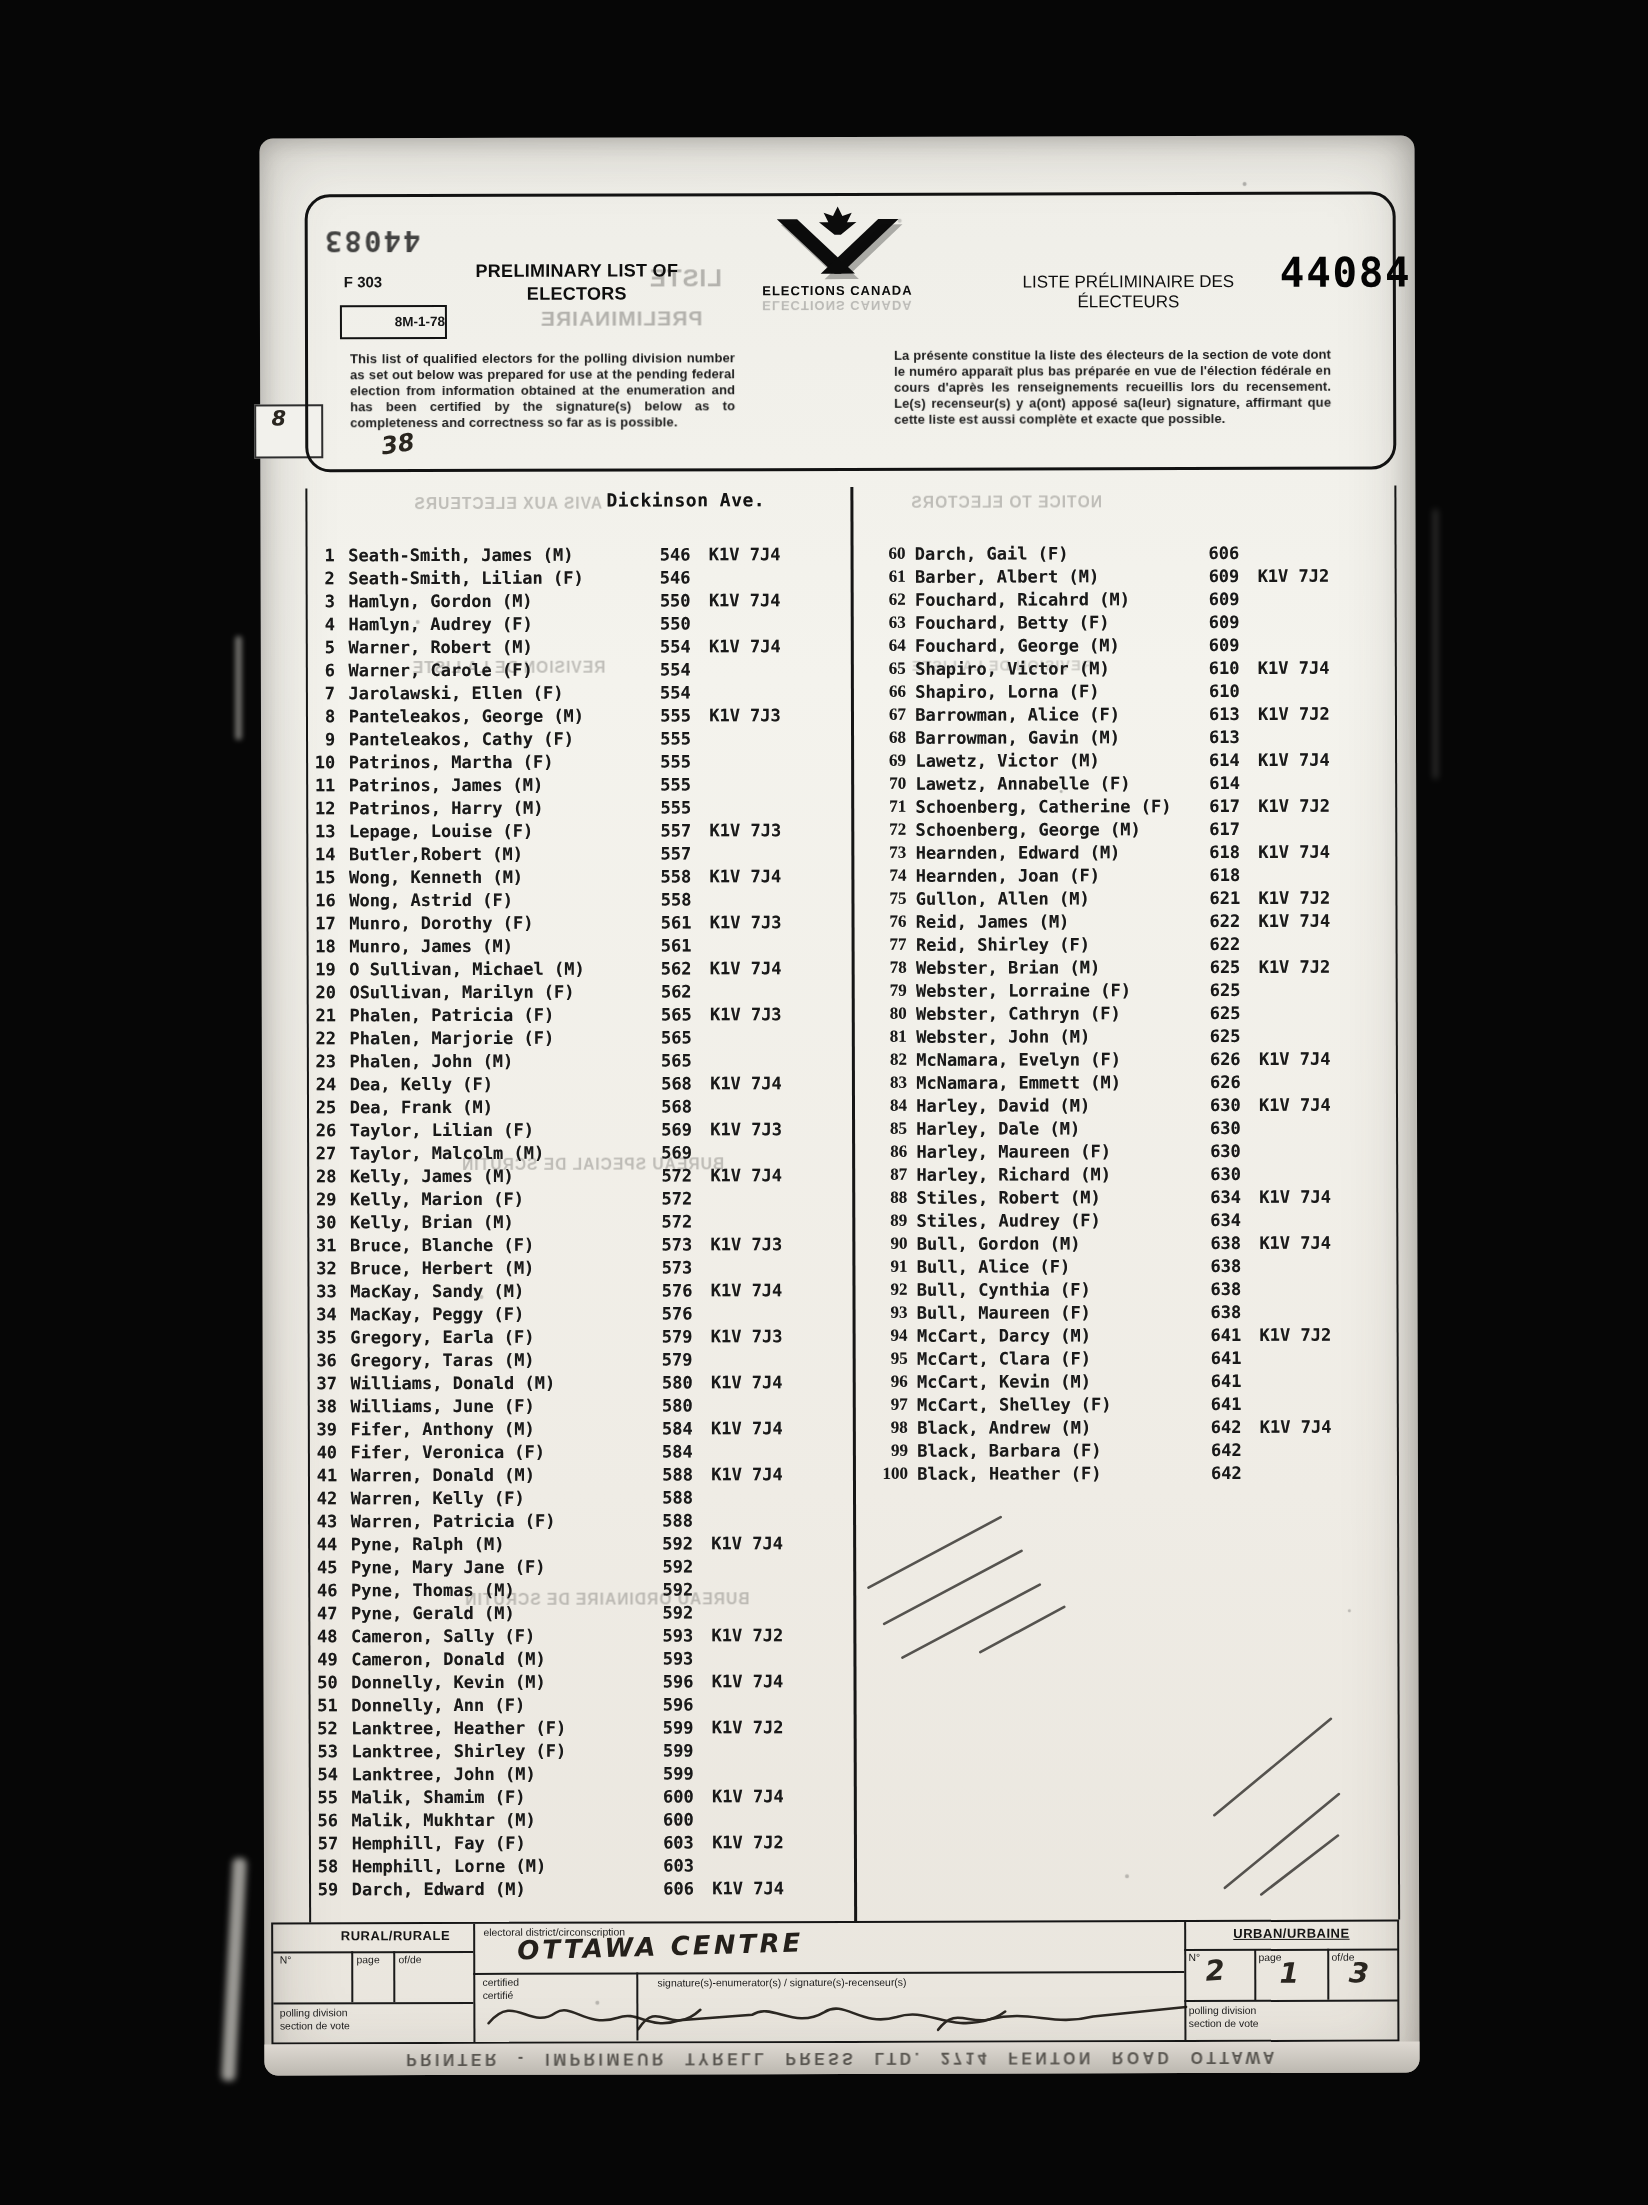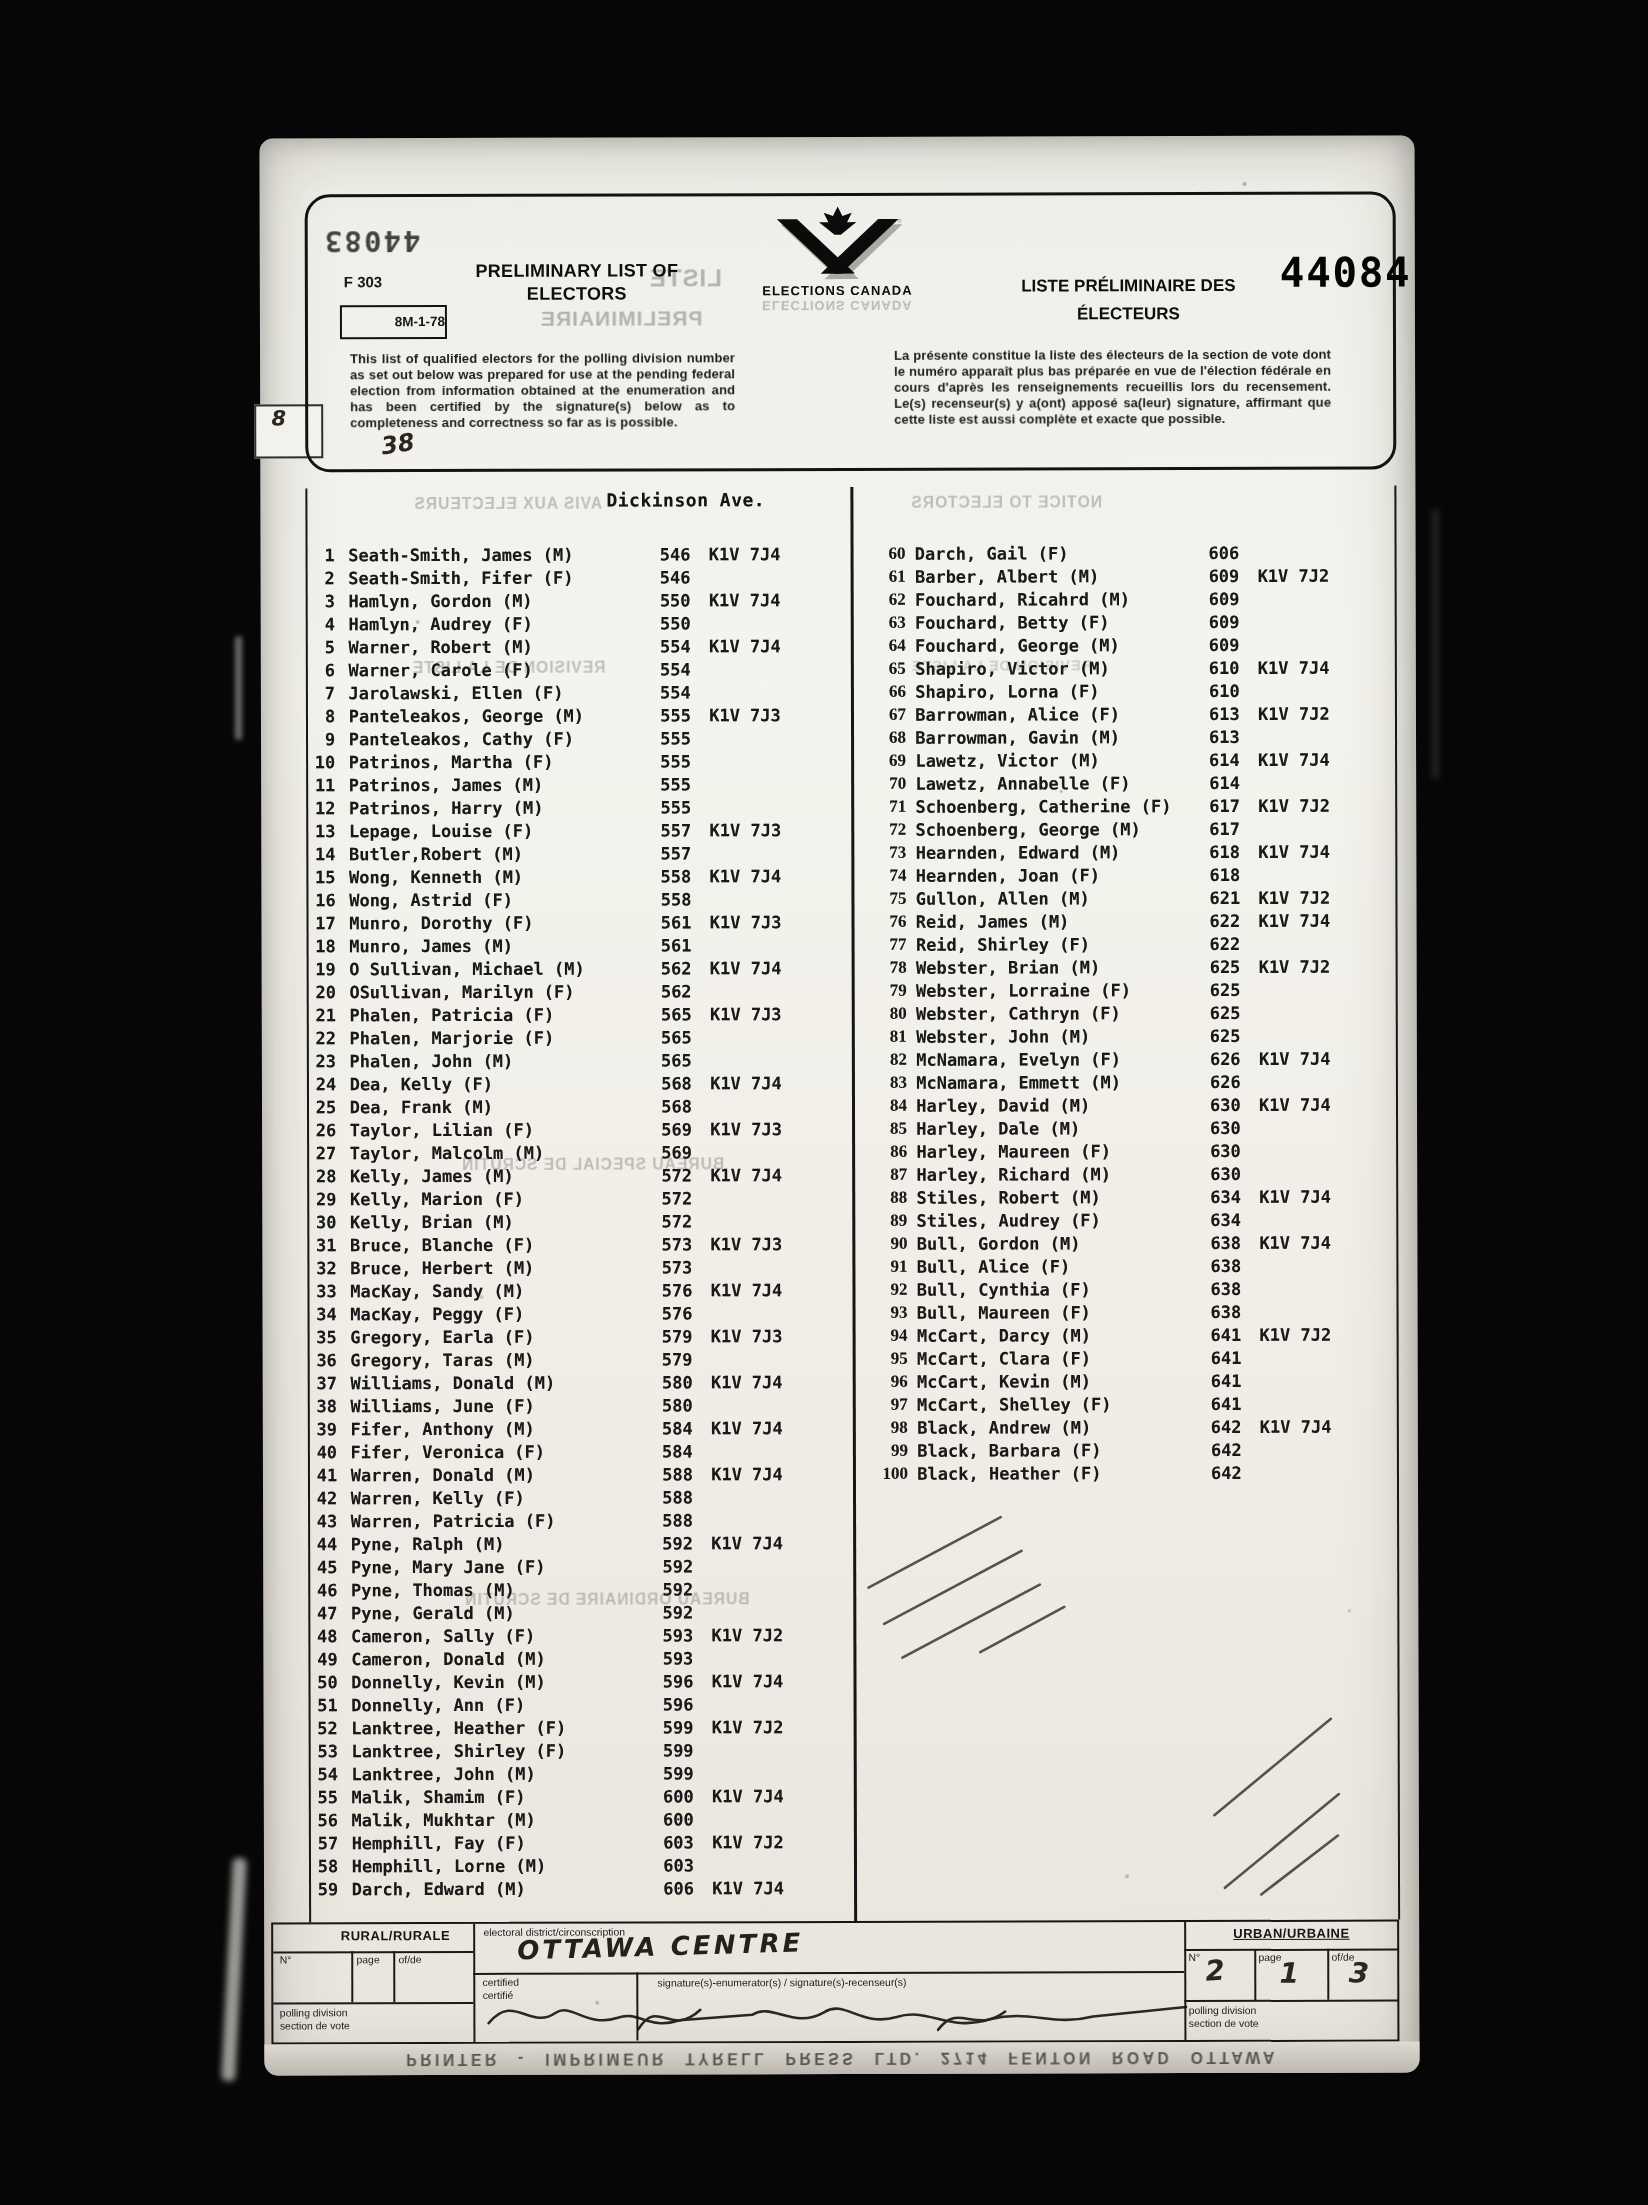--- a/index.html
+++ b/index.html
@@ -35,21 +35,21 @@
     border-radius:25px;box-sizing:border-box;}
   .stamp-mirrored{position:absolute;left:14.5px;top:27px;transform:rotate(180deg);
     font-family:"DejaVu Sans Mono",monospace;font-weight:bold;font-size:29px;letter-spacing:2.1px;
     color:#1d1d1d;opacity:.82;filter:blur(0.3px);}
   .form-no{position:absolute;left:36px;top:76px;font-size:15px;font-weight:bold;color:#151515;}
   .form-code{position:absolute;left:32px;top:108px;width:103px;height:30px;border:2.1px solid #121212;
     text-align:right;line-height:29px;font-size:13.5px;font-weight:bold;color:#151515;}
   .title-en{position:absolute;left:152px;top:63px;width:234px;text-align:center;
     font-size:18px;font-weight:bold;line-height:23.4px;color:#0e0e0e;letter-spacing:0.3px;}
   .title-fr{position:absolute;left:675px;top:77px;width:291px;text-align:center;
-    font-size:17px;font-weight:bold;line-height:28px;color:#0e0e0e;}
+    font-size:17px;font-weight:normal;line-height:20px;color:#0e0e0e;}
   .serial{position:absolute;left:972px;top:54px;font-family:"DejaVu Sans Mono",monospace;
     font-size:41px;font-weight:bold;letter-spacing:1.6px;color:#040404;}
   .logo{position:absolute;left:444px;top:9.3px;width:171px;height:130px;text-align:center;}
   .logo svg{display:block;margin:0 auto;}
   .logo-cap{font-size:13px;font-weight:bold;letter-spacing:1px;color:#0c0c0c;}
   .logo-cap.mir{transform:scaleY(-1);opacity:.35;color:#555;filter:blur(0.5px);}
   .para{position:absolute;font-size:13px;line-height:16px;font-weight:bold;color:#1d1d1d;
     text-align:justify;letter-spacing:0.1px;filter:blur(0.1px);}
   .para.en{left:42px;top:154px;width:385px;}
   .para.fr{left:586px;top:152px;width:437px;}
@@ -161,21 +161,21 @@
 
         <div class="row">
           <span class="c-num">1</span>
           <span class="c-name">Seath-Smith, James (M)</span>
           <span class="c-civic">546</span>
           <span class="c-pc">K1V 7J4</span>
         </div>
 
         <div class="row">
           <span class="c-num">2</span>
-          <span class="c-name">Seath-Smith, Fifer (F)</span>
+          <span class="c-name">Seath-Smith, Lilian (F)</span>
           <span class="c-civic">546</span>
           <span class="c-pc"></span>
         </div>
 
         <div class="row">
           <span class="c-num">3</span>
           <span class="c-name">Hamlyn, Gordon (M)</span>
           <span class="c-civic">550</span>
           <span class="c-pc">K1V 7J4</span>
         </div>

